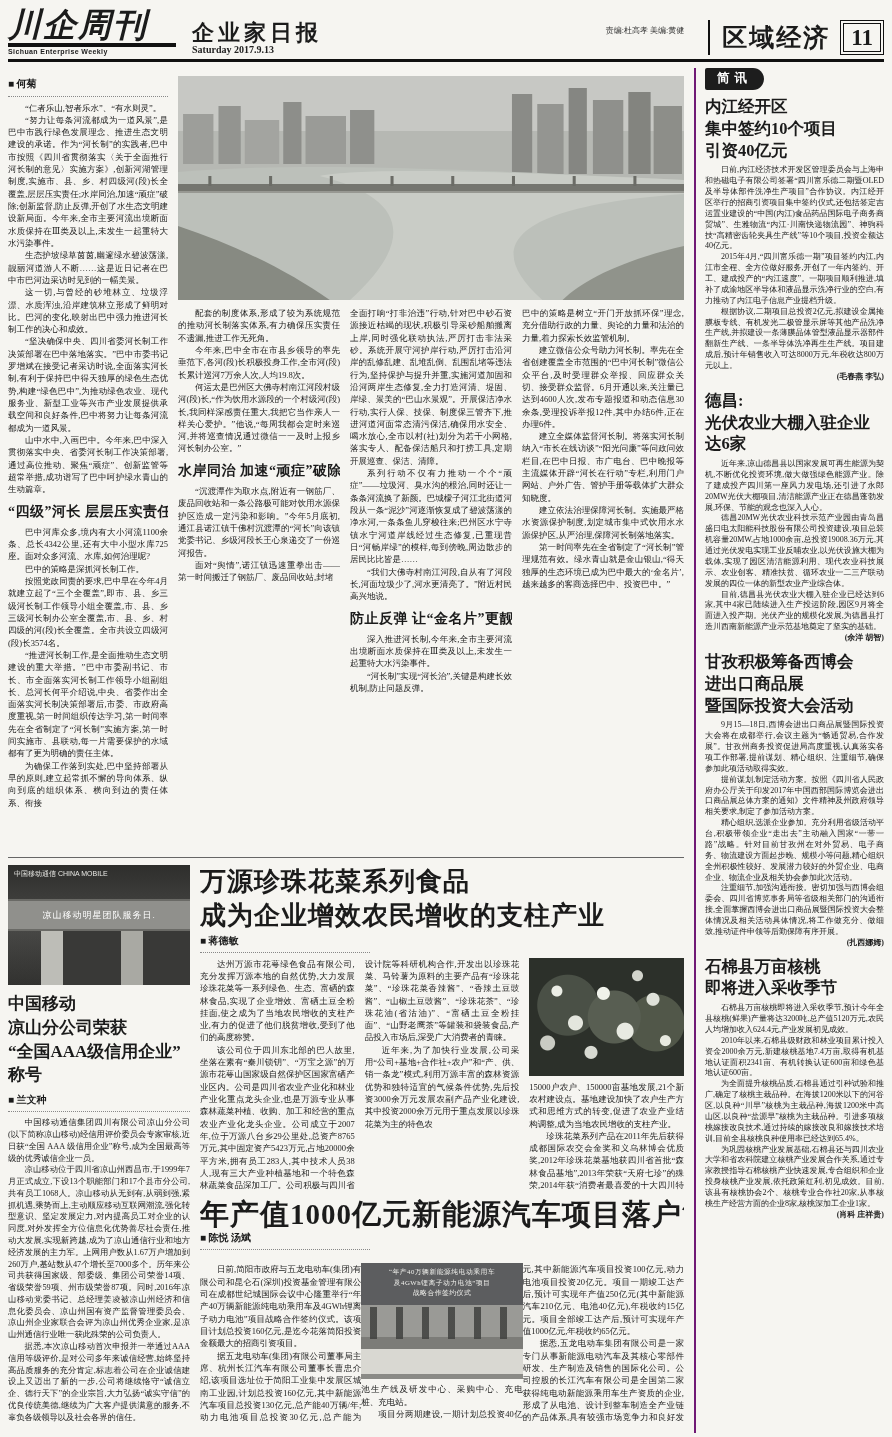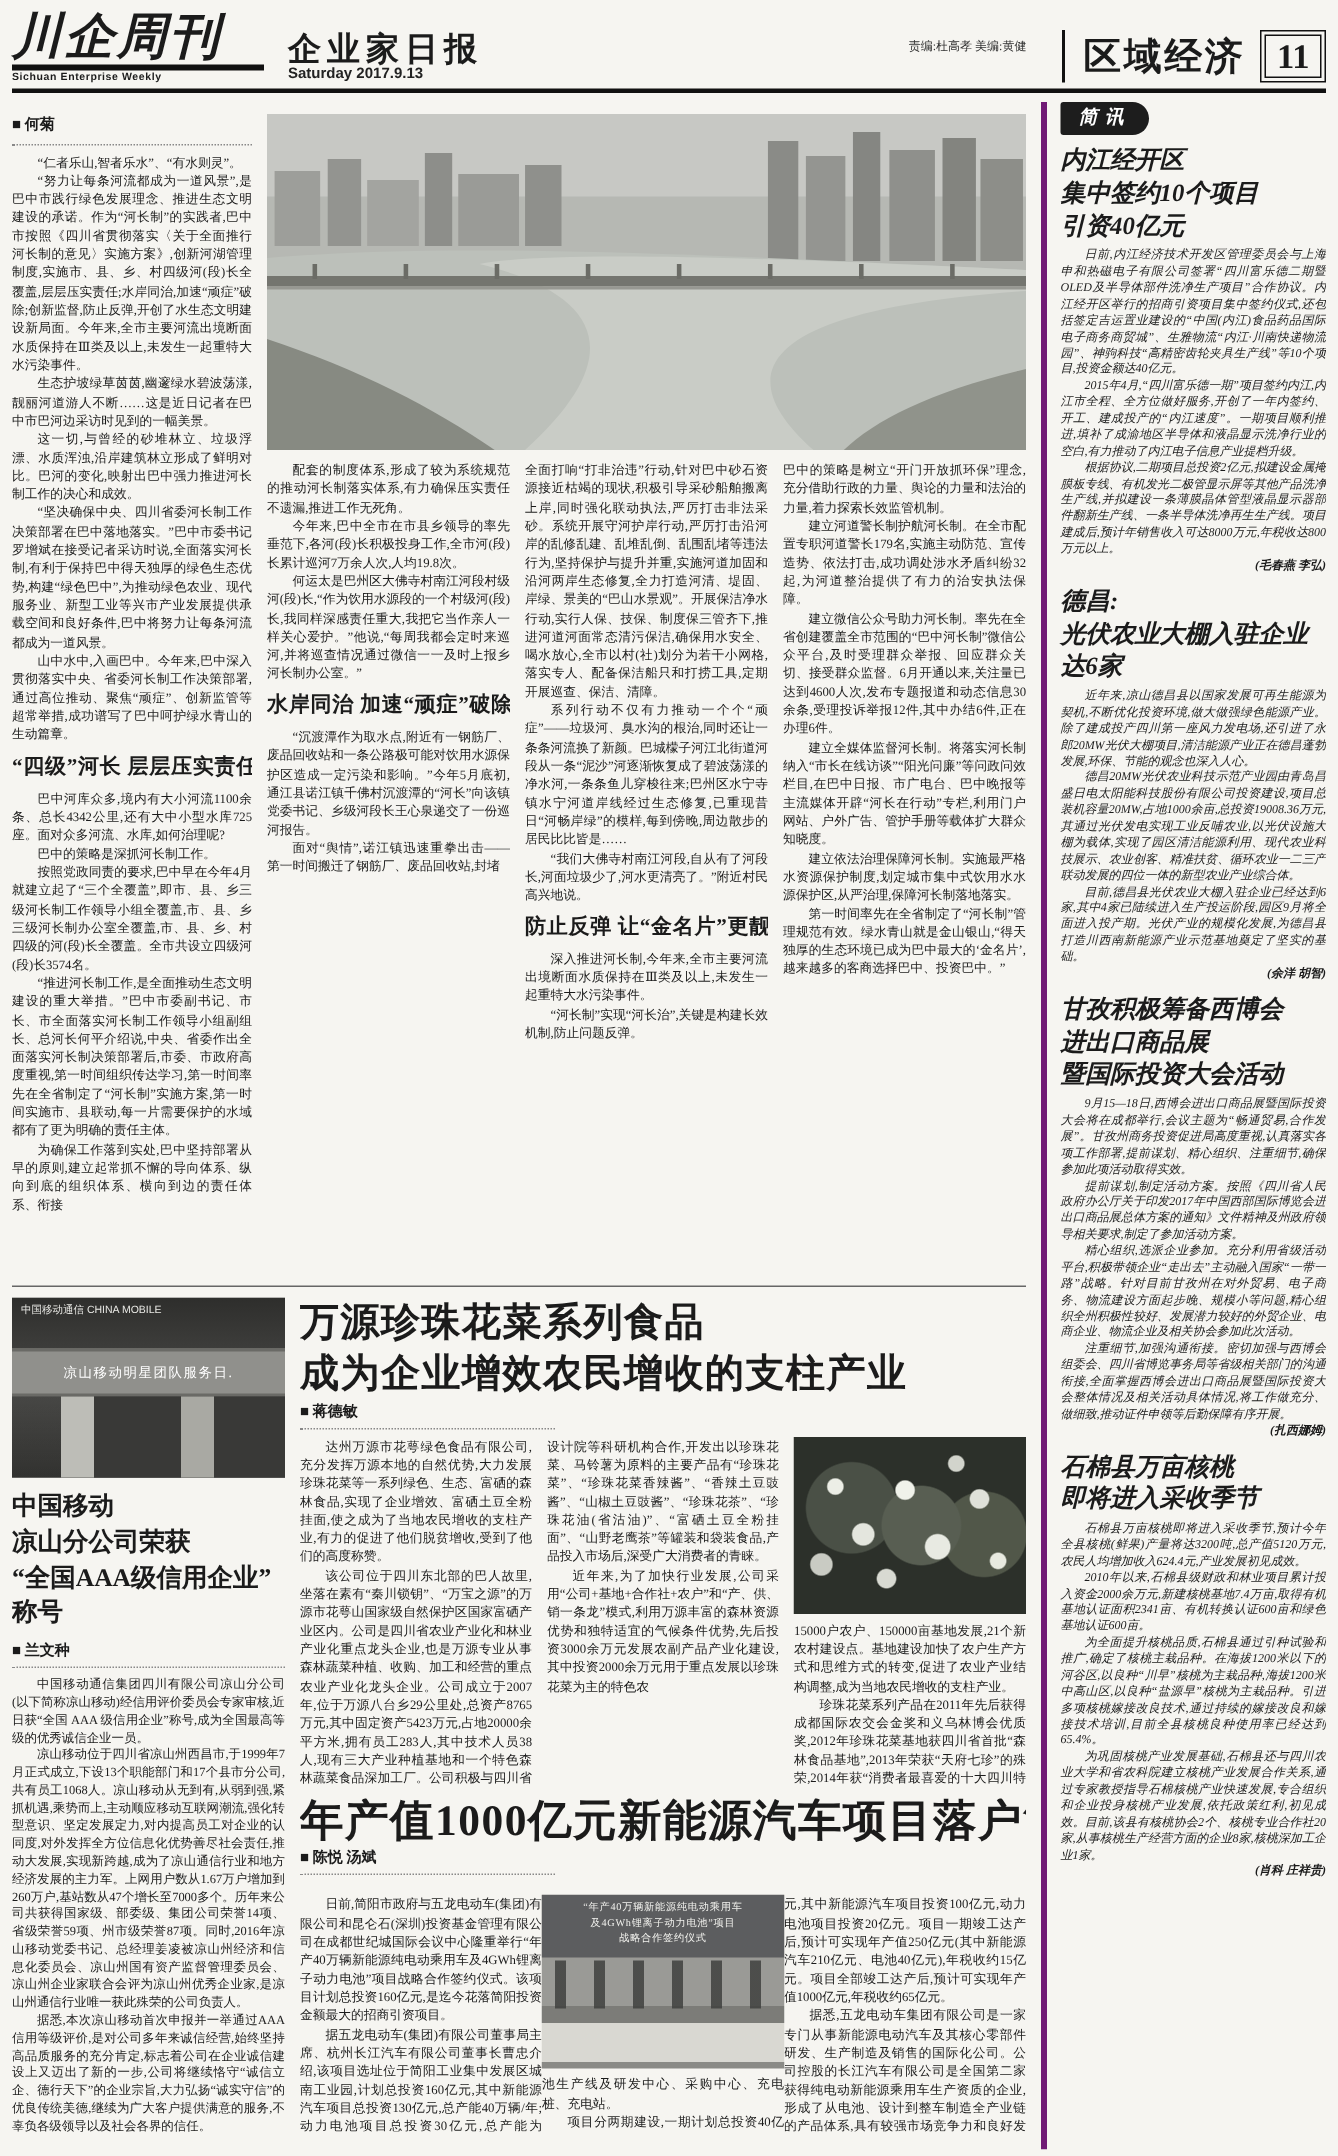--- a/index.html
+++ b/index.html
@@ -7,31 +7,31 @@
   body { background:#f6f5f1; font-family:"Liberation Serif","DejaVu Serif",serif; color:#1b1b1b; overflow:hidden; }
   .page { width:892px; height:1437px; padding:6px 8px 4px; display:flex; flex-direction:column; }
 
   
   .masthead { display:flex; align-items:flex-end; gap:16px; border-bottom:3px solid #111; padding-bottom:4px; height:56px; }
   .logo { width:168px; }
   .logo-cn { font-size:33px; font-weight:bold; font-style:italic; letter-spacing:2px; line-height:1; white-space:nowrap; }
   .logo-bar { height:4px; background:#111; margin:1px 0 1px; }
   .logo-en { font-size:7px; font-weight:bold; font-family:"Liberation Sans",sans-serif; letter-spacing:.4px; }
   .paper-name { font-size:22px; font-weight:bold; letter-spacing:4px; line-height:1.05; }
-  .paper-date { font-size:10px; font-weight:bold; font-family:Liberation Sans, sans-serif; color:#222; }
+  .paper-date { font-size:10px; font-weight:bold; font-family:Liberation Serif, serif; color:#222; }
   .mast-spacer { flex:1; }
   .editors { font-size:8px; color:#333; align-self:center; margin-right:8px; white-space:nowrap; }
   .section-box { display:flex; align-items:center; gap:10px; border-left:2px solid #111; padding-left:12px; }
   .section-label { font-size:25px; font-weight:bold; letter-spacing:2px; white-space:nowrap; }
   .page-no { border:4px double #111; font-size:23px; line-height:1.1; padding:1px 7px; font-weight:bold; }
 
   
   .content { flex:1; display:flex; margin-top:6px; overflow:hidden; }
   .main-left { width:686px; display:flex; flex-direction:column; padding-right:10px; overflow:hidden; }
-  .sidebar { flex:1; border-left:4px solid #701a75; padding-left:9px; overflow:hidden;font-style:italic; }
+  .sidebar { flex:1; border-left:2px solid #701a75; padding-left:9px; overflow:hidden; }
 
   
   .lead-headline { font-size:45px; font-weight:bold; letter-spacing:1px; line-height:1.1; white-space:nowrap; }
   .lead-body { flex:1; display:flex; gap:10px; margin-top:8px; overflow:hidden; }
   .lead-col { width:160px; flex:none; font-size:8.5px; line-height:1.45; text-align:justify; overflow:hidden; }
   .lead-right { flex:1; display:flex; flex-direction:column; overflow:hidden; }
   .lead-cols { flex:1; display:flex; gap:10px; overflow:hidden; }
   .lead-cols .lead-col { flex:1; width:auto; }
   p.para { text-indent:2em; }
   .byline-row { display:flex; font-size:10px; font-weight:bold; border-bottom:1px dotted #888; padding:1px 0 4px; margin-bottom:5px; }
@@ -181,21 +181,20 @@
             <div class="lead-col">
               <p>全面打响“打非治违”行动,针对巴中砂石资源接近枯竭的现状,积极引导采砂船舶搬离上岸,同时强化联动执法,严厉打击非法采砂。系统开展守河护岸行动,严厉打击沿河岸的乱修乱建、乱堆乱倒、乱围乱堵等违法行为,坚持保护与提升并重,实施河道加固和沿河两岸生态修复,全力打造河清、堤固、岸绿、景美的“巴山水景观”。开展保洁净水行动,实行人保、技保、制度保三管齐下,推进河道河面常态清污保洁,确保用水安全、喝水放心,全市以村(社)划分为若干小网格,落实专人、配备保洁船只和打捞工具,定期开展巡查、保洁、清障。</p>
               <p class="para">系列行动不仅有力推动一个个“顽症”——垃圾河、臭水沟的根治,同时还让一条条河流换了新颜。巴城檬子河江北街道河段从一条“泥沙”河逐渐恢复成了碧波荡漾的净水河,一条条鱼儿穿梭往来;巴州区水宁寺镇水宁河道岸线经过生态修复,已重现昔日“河畅岸绿”的模样,每到傍晚,周边散步的居民比比皆是……</p>
               <p class="para">“我们大佛寺村南江河段,自从有了河段长,河面垃圾少了,河水更清亮了。”附近村民高兴地说。</p>
               <h3 class="subhead">防止反弹  让“金名片”更靓</h3>
               <p class="para">深入推进河长制,今年来,全市主要河流出境断面水质保持在Ⅲ类及以上,未发生一起重特大水污染事件。</p>
               <p class="para">“河长制”实现“河长治”,关键是构建长效机制,防止问题反弹。</p>
             </div>
             <div class="lead-col">
               <p>巴中的策略是树立“开门开放抓环保”理念,充分借助行政的力量、舆论的力量和法治的力量,着力探索长效监管机制。</p>
-              <p class="para">建立河道警长制护航河长制。在全市配置专职河道警长179名,实施主动防范、宣传造势、依法打击,成功调处涉水矛盾纠纷32起,为河道整治提供了有力的治安执法保障。</p>
               <p class="para">建立微信公众号助力河长制。率先在全省创建覆盖全市范围的“巴中河长制”微信公众平台,及时受理群众举报、回应群众关切、接受群众监督。6月开通以来,关注量已达到4600人次,发布专题报道和动态信息30余条,受理投诉举报12件,其中办结6件,正在办理6件。</p>
               <p class="para">建立全媒体监督河长制。将落实河长制纳入“市长在线访谈”“阳光问廉”等问政问效栏目,在巴中日报、市广电台、巴中晚报等主流媒体开辟“河长在行动”专栏,利用门户网站、户外广告、管护手册等载体扩大群众知晓度。</p>
               <p class="para">建立依法治理保障河长制。实施最严格水资源保护制度,划定城市集中式饮用水水源保护区,从严治理,保障河长制落地落实。</p>
               <p class="para">第一时间率先在全省制定了“河长制”管理规范有效。绿水青山就是金山银山,“得天独厚的生态环境已成为巴中最大的‘金名片’,越来越多的客商选择巴中、投资巴中。”</p>
             </div>
           </div>
         </div>
       </div>
 
       <div class="bottom">

